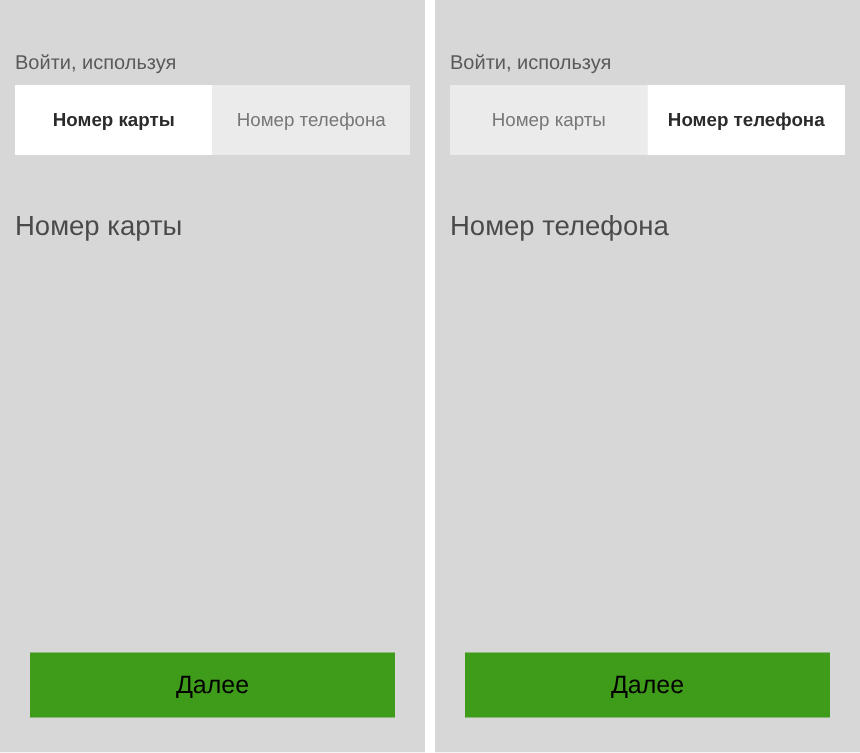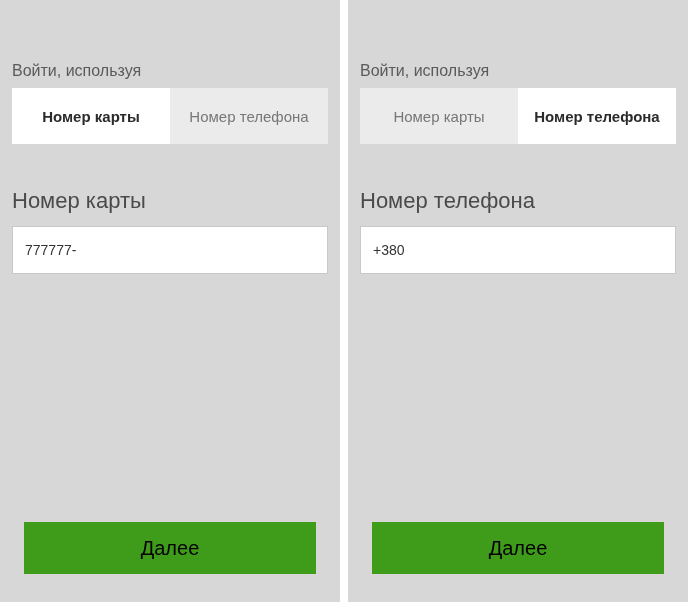--- a/index.html
+++ b/index.html
@@ -18,21 +18,21 @@
       height: 602px;
       background: #d7d7d7;
       padding: 12px;
       display: flex;
       flex-direction: column;
       position: relative;
     }
     .login-label {
       color: #5a5a5a;
       font-size: 16px;
-      margin-top: 50px;
+      margin-top: 30px;
       margin-bottom: 8px;
     }
     .tabs {
       display: flex;
       width: 100%;
     }
     .tab {
       flex: 1;
       height: 56px;
       display: flex;
@@ -86,26 +86,24 @@
 </head>
 <body>
 
 <div class="panel">
   <div class="login-label">Войти, используя</div>
   <div class="tabs">
     <div class="tab tab-active">Номер карты</div>
     <div class="tab tab-inactive">Номер телефона</div>
   </div>
   <div class="field-label">Номер карты</div>
-  <input type="text" class="text-input" value="777777-" style="">
   <button class="next-button">Далее</button>
 </div>
 
 <div class="panel">
   <div class="login-label">Войти, используя</div>
   <div class="tabs">
     <div class="tab tab-inactive">Номер карты</div>
     <div class="tab tab-active">Номер телефона</div>
   </div>
   <div class="field-label">Номер телефона</div>
-  <input type="text" class="text-input" value="+380" style="">
   <button class="next-button">Далее</button>
 </div>
 
 </body></html>

